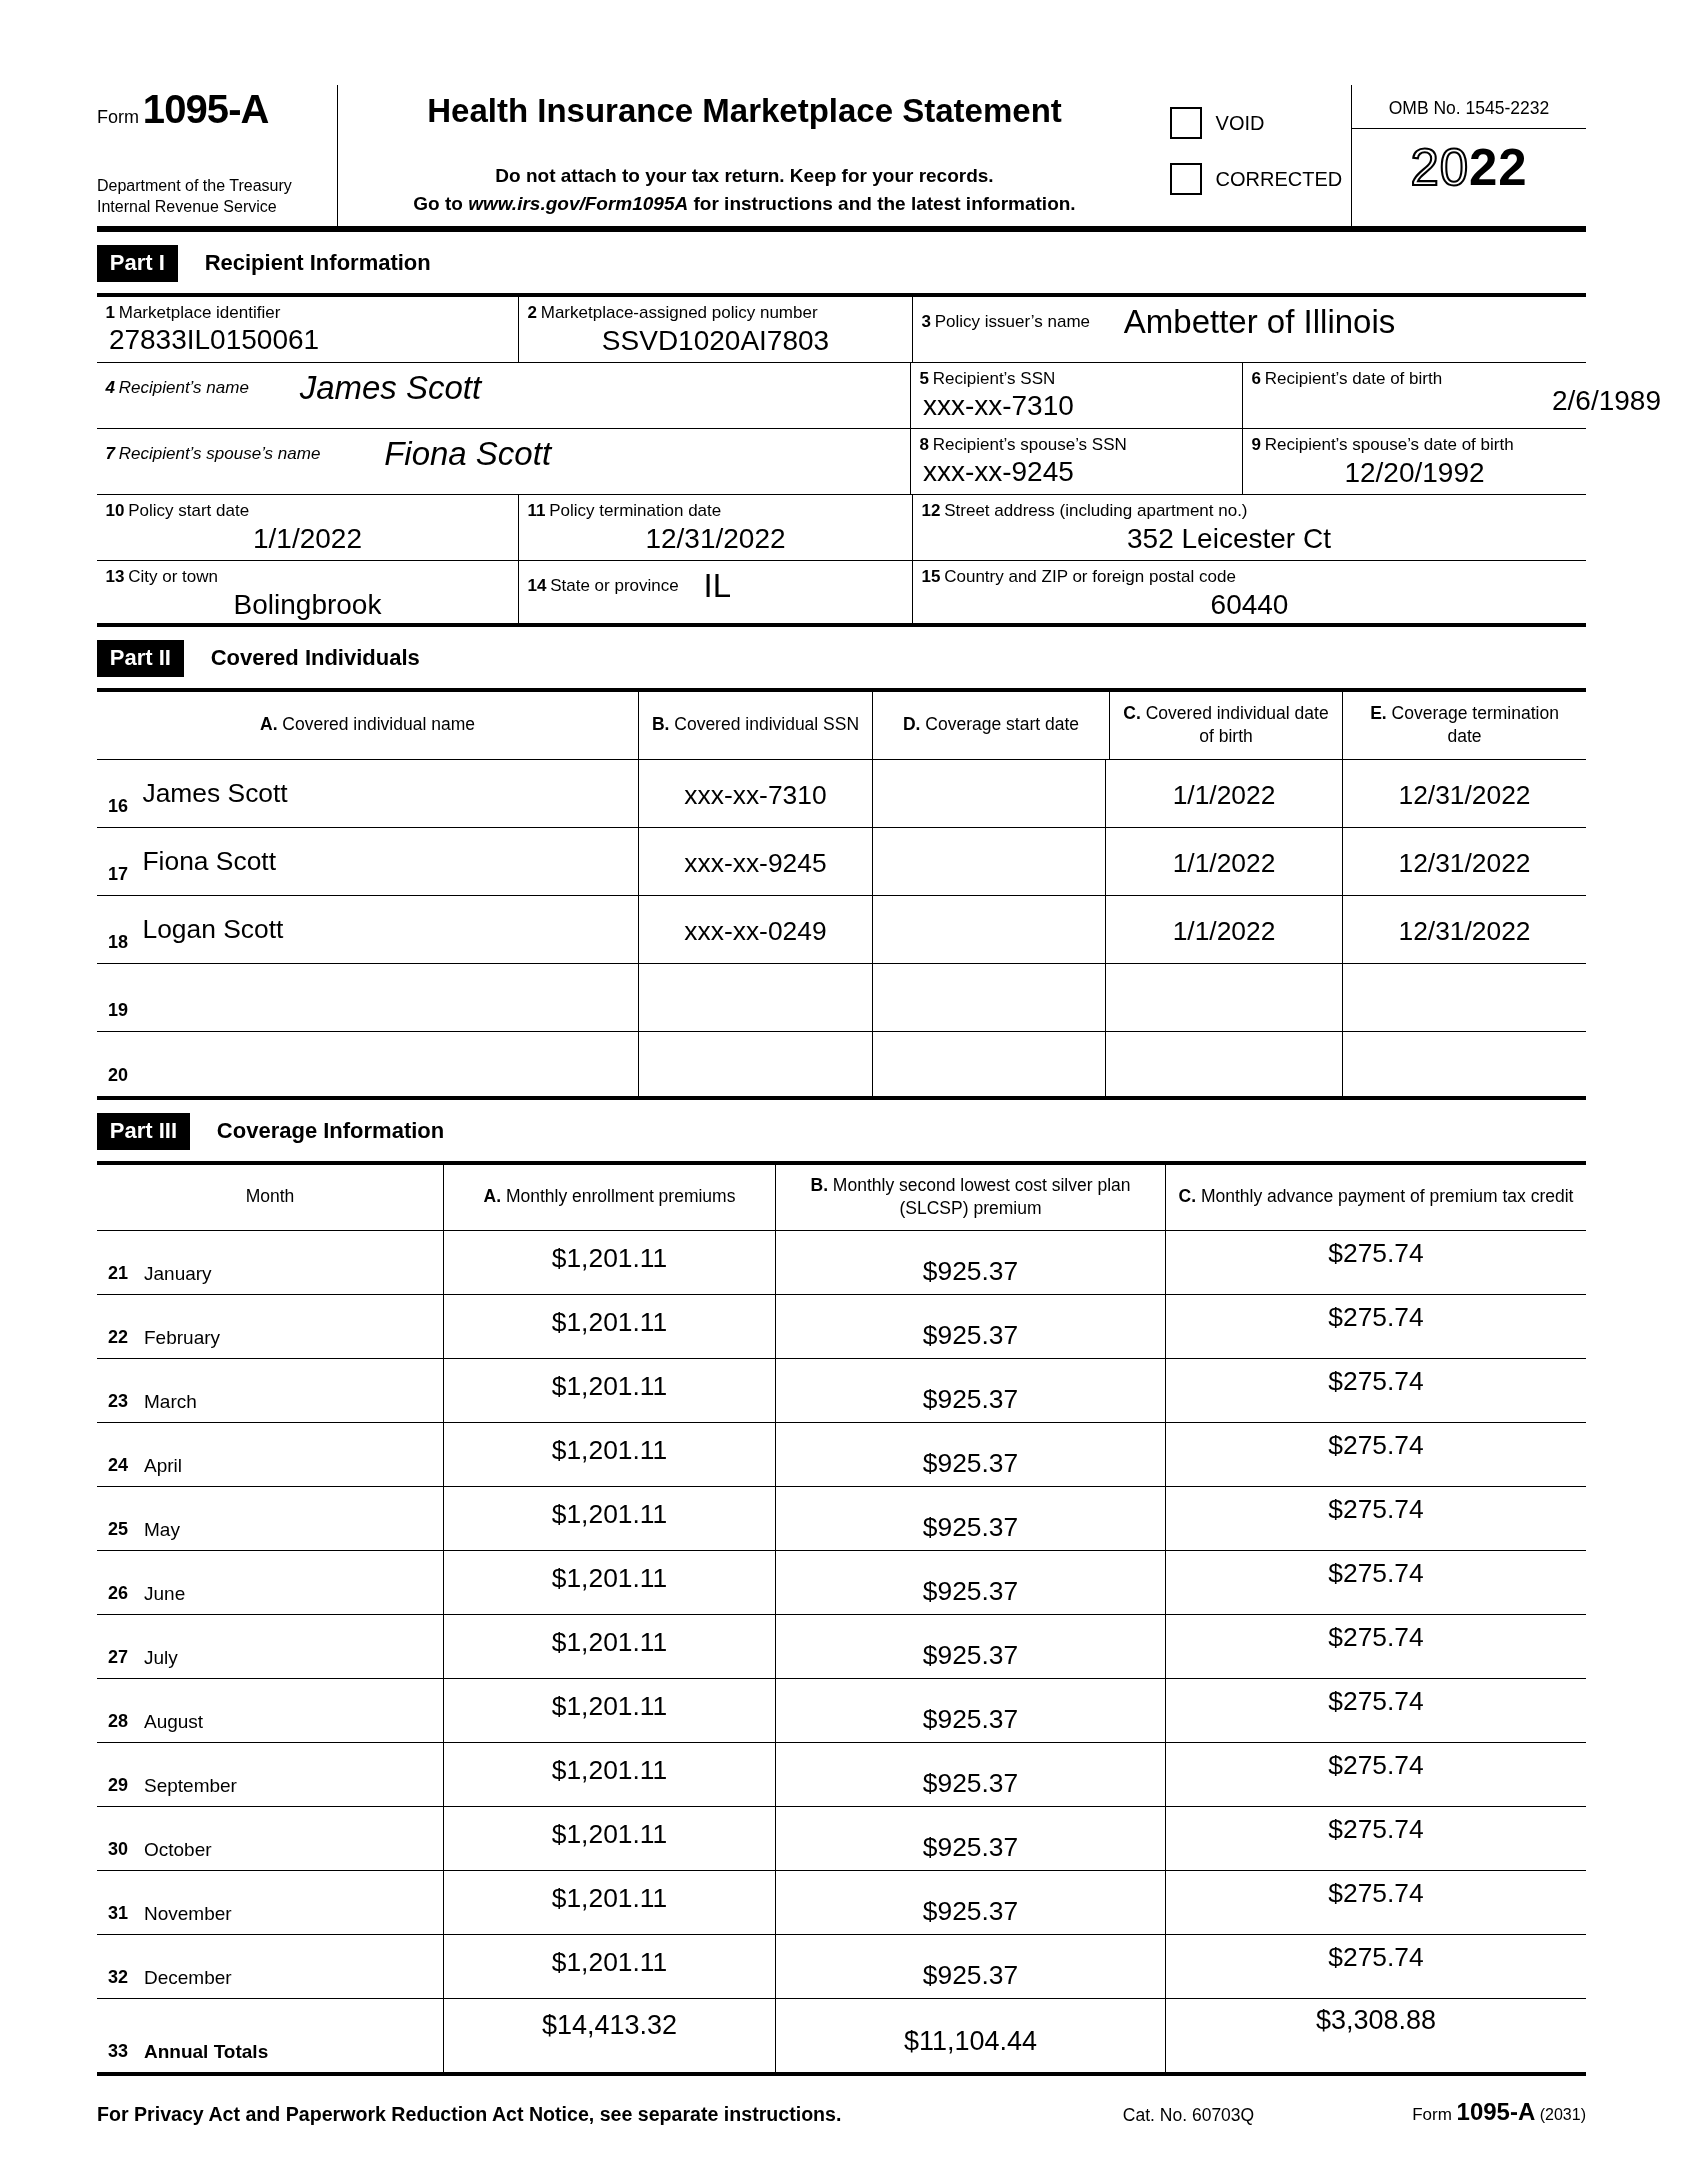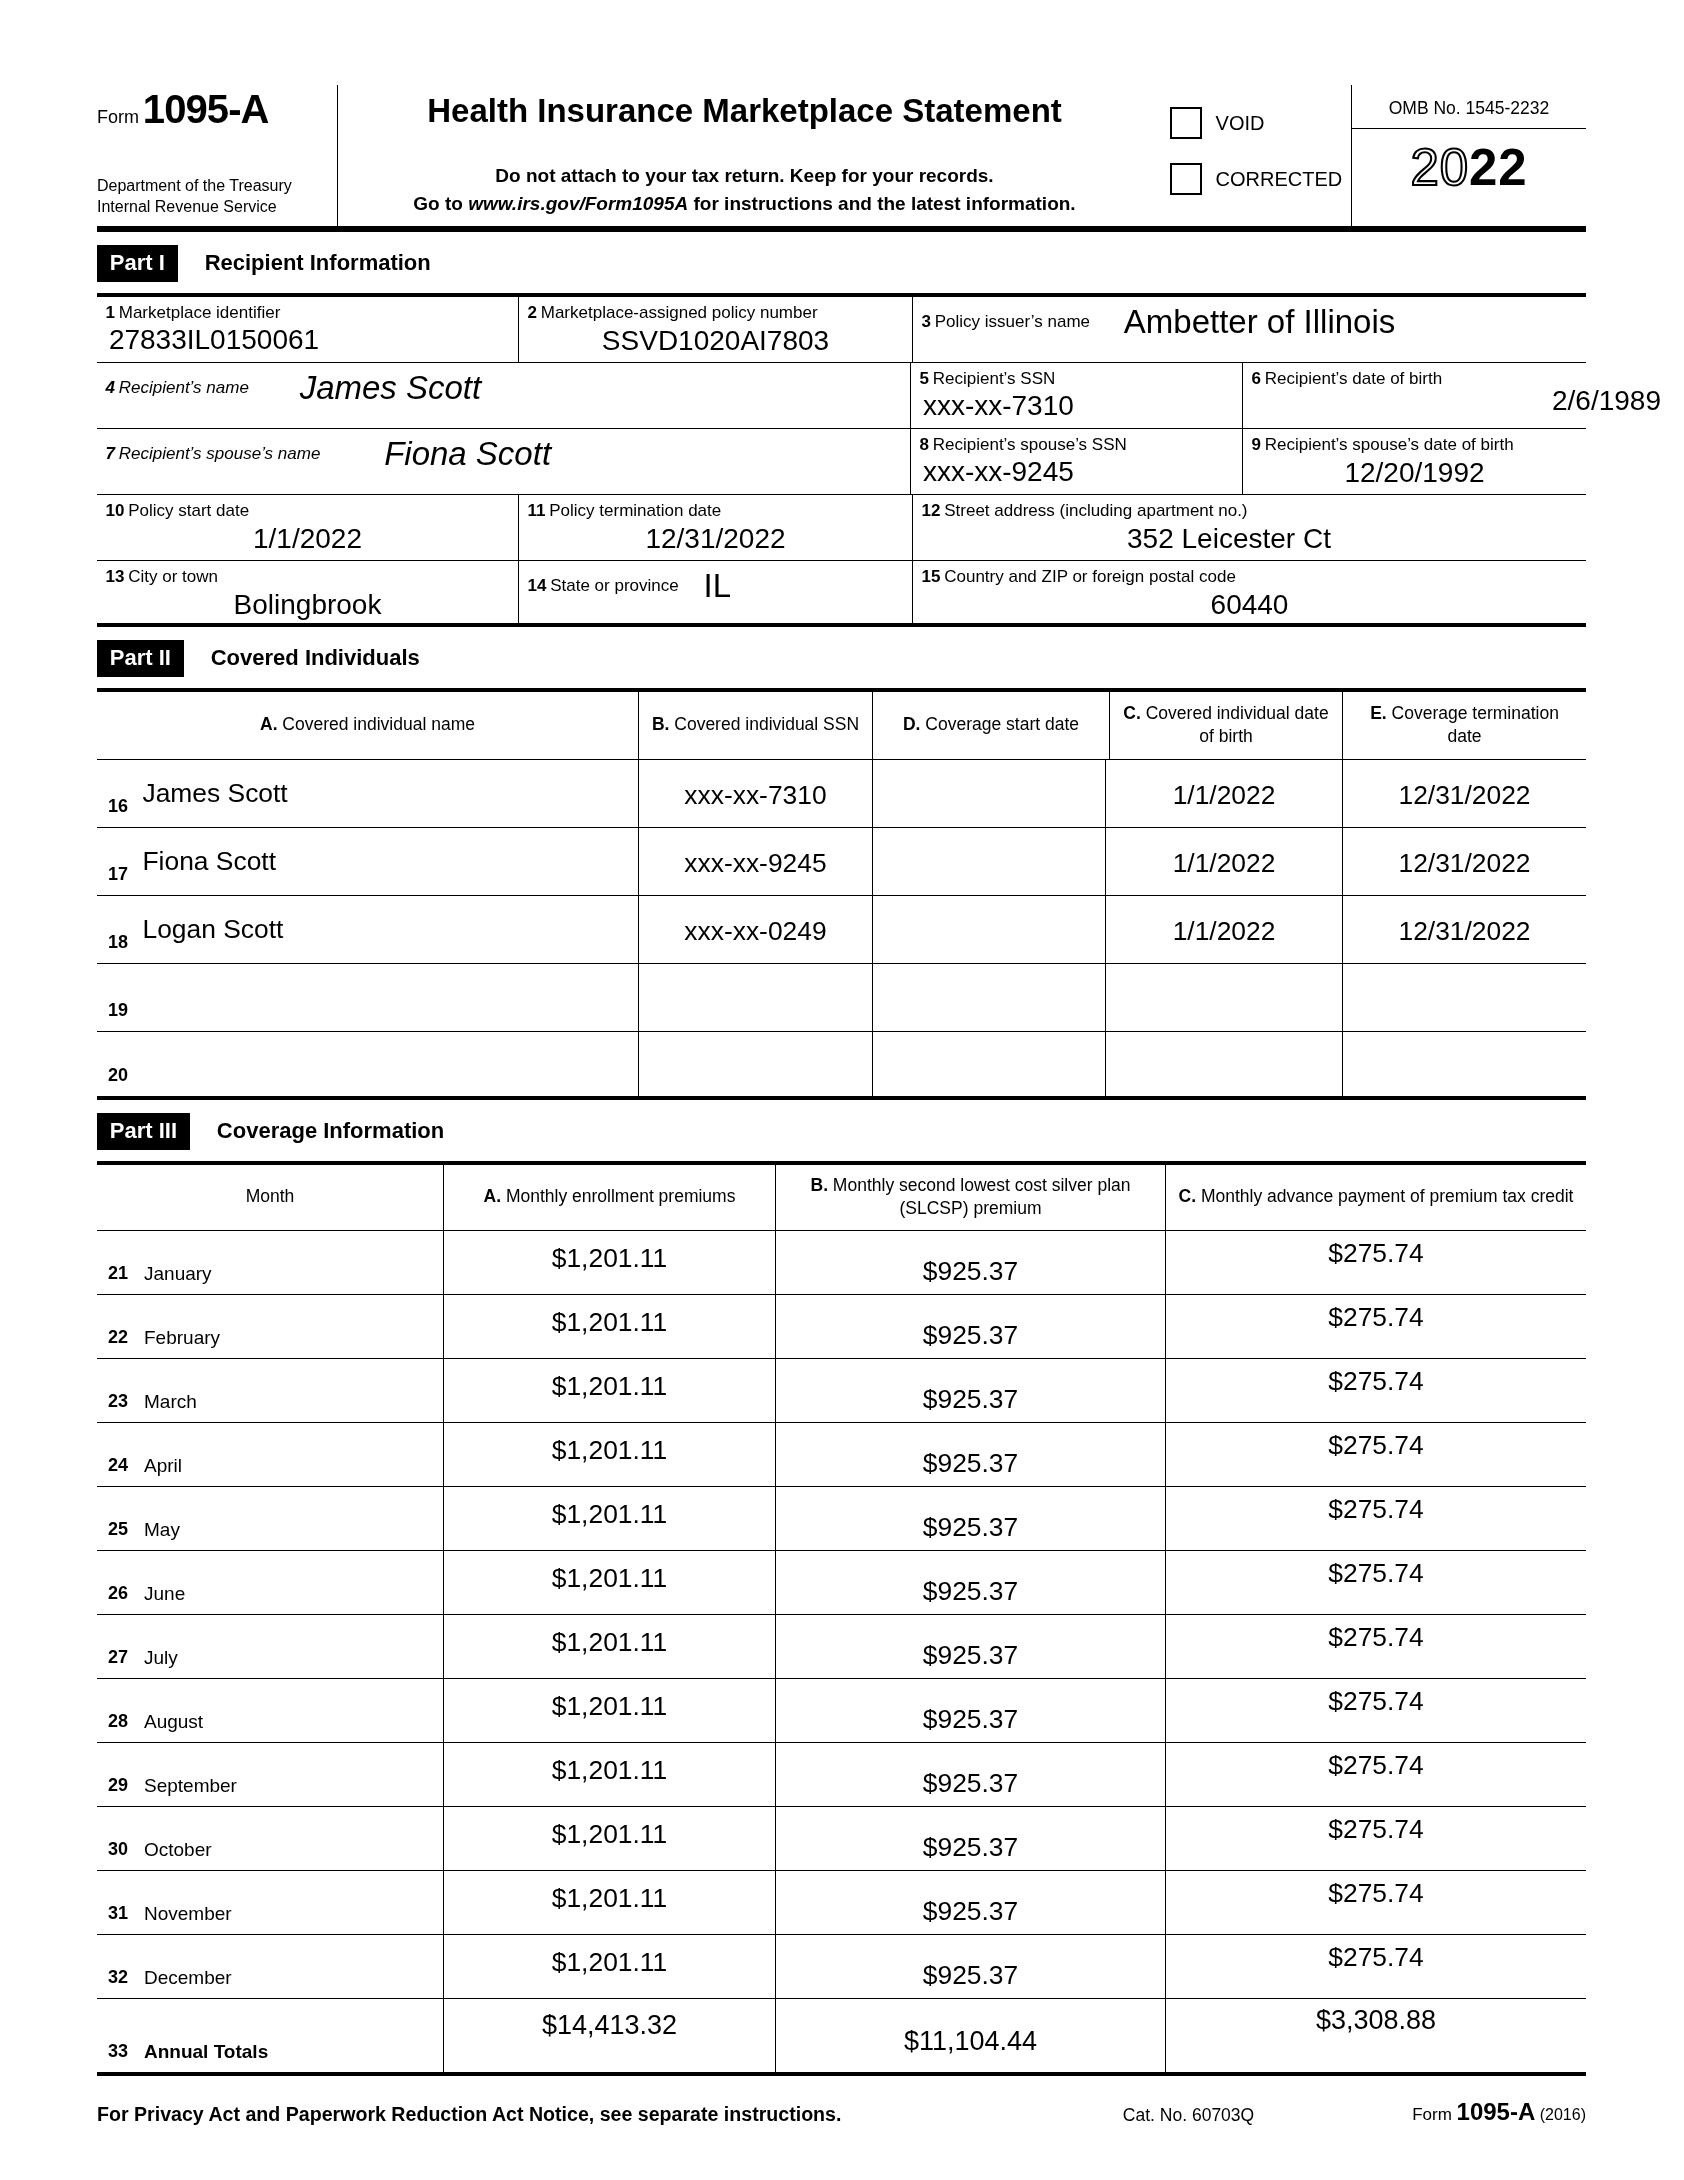--- a/index.html
+++ b/index.html
@@ -488,17 +488,17 @@
         </div>
       <div class="cell w390b c-a">$14,413.32</div>
       <div class="cell w458 c-b">$11,104.44</div>
       <div class="cell wrest c-c">$3,308.88</div>
     </div>
   </div>
 
   <div class="footer">
     <span class="f-privacy">For Privacy Act and Paperwork Reduction Act Notice, see separate instructions.</span>
     <span class="f-cat">Cat. No. 60703Q</span>
-    <span class="f-ref"><span class="f-form-word">Form </span><span class="f-form-num">1095-A</span><span class="f-year"> (2016)</span></span>
+    <span class="f-ref"><span class="f-form-word">Form </span><span class="f-form-num">1095-A</span><span class="f-year"> (2031)</span></span>
   </div>
 
 </div>
 
 
 </body></html>

